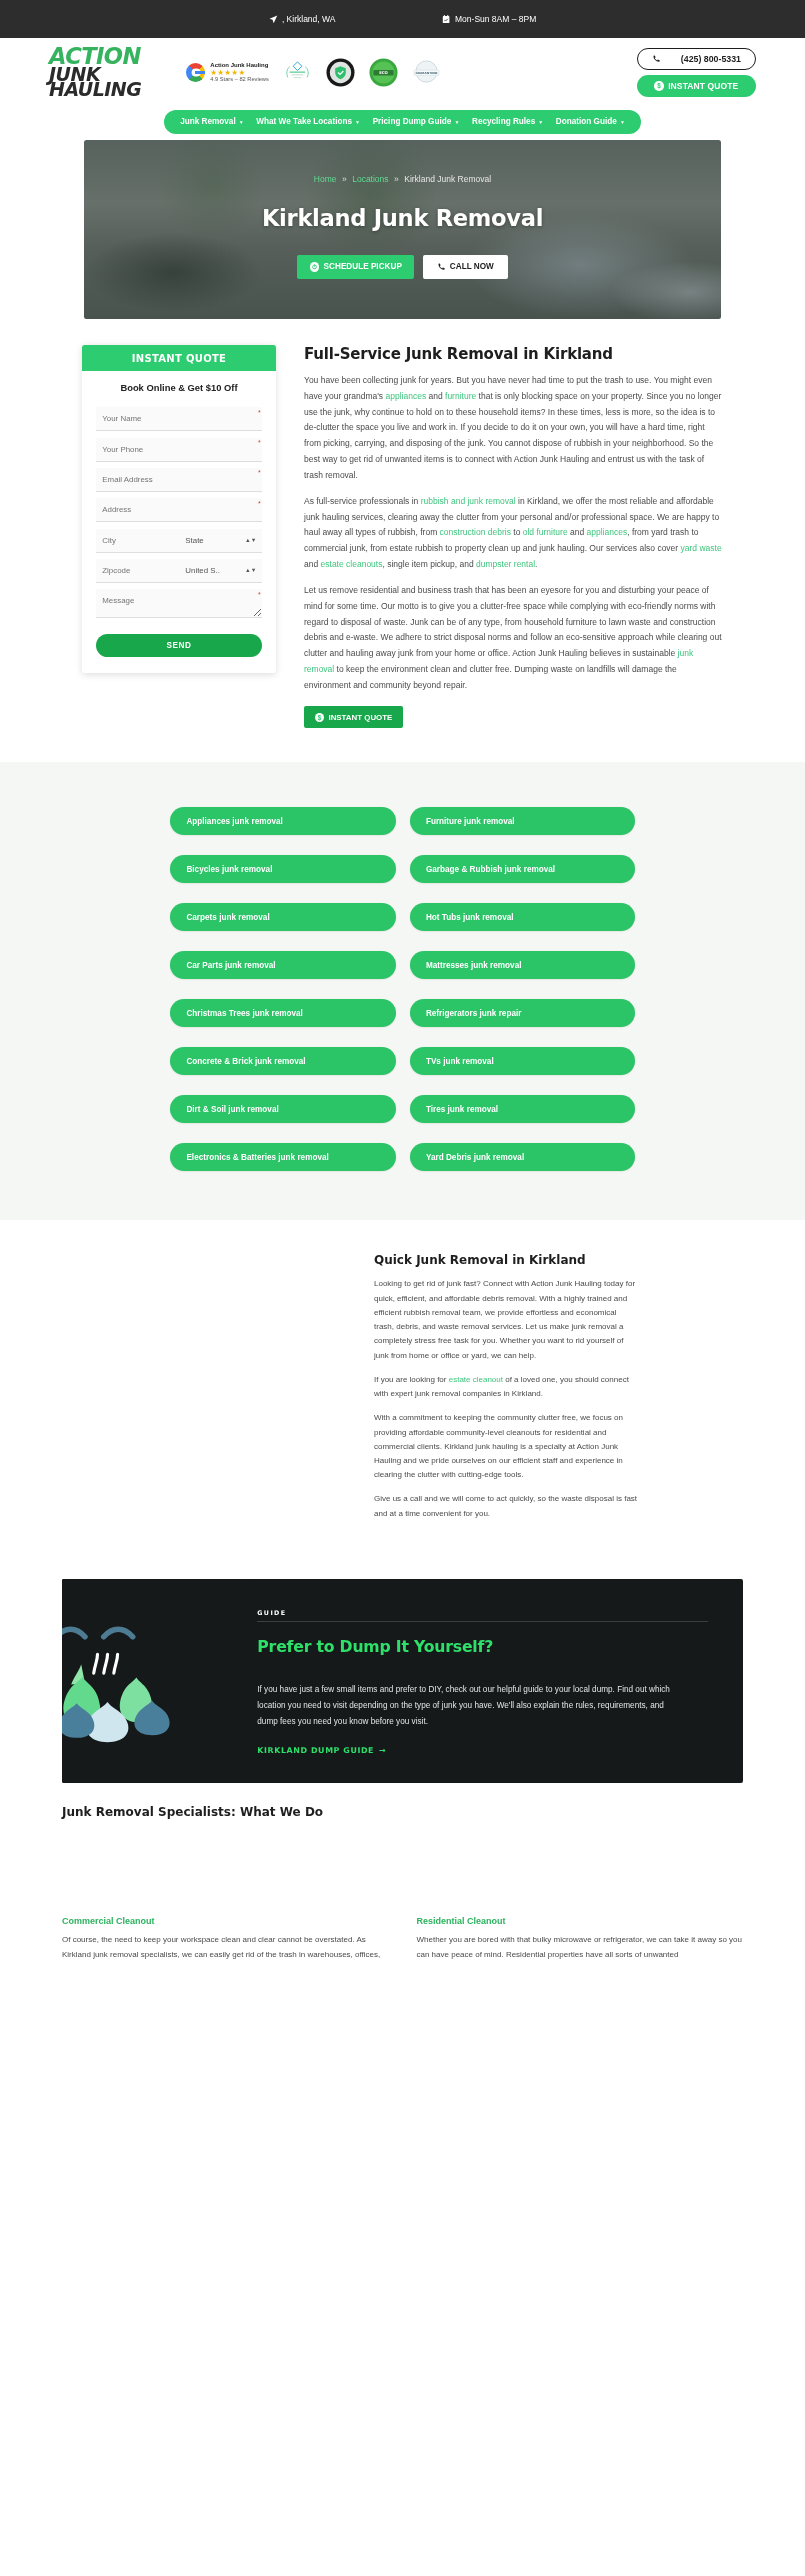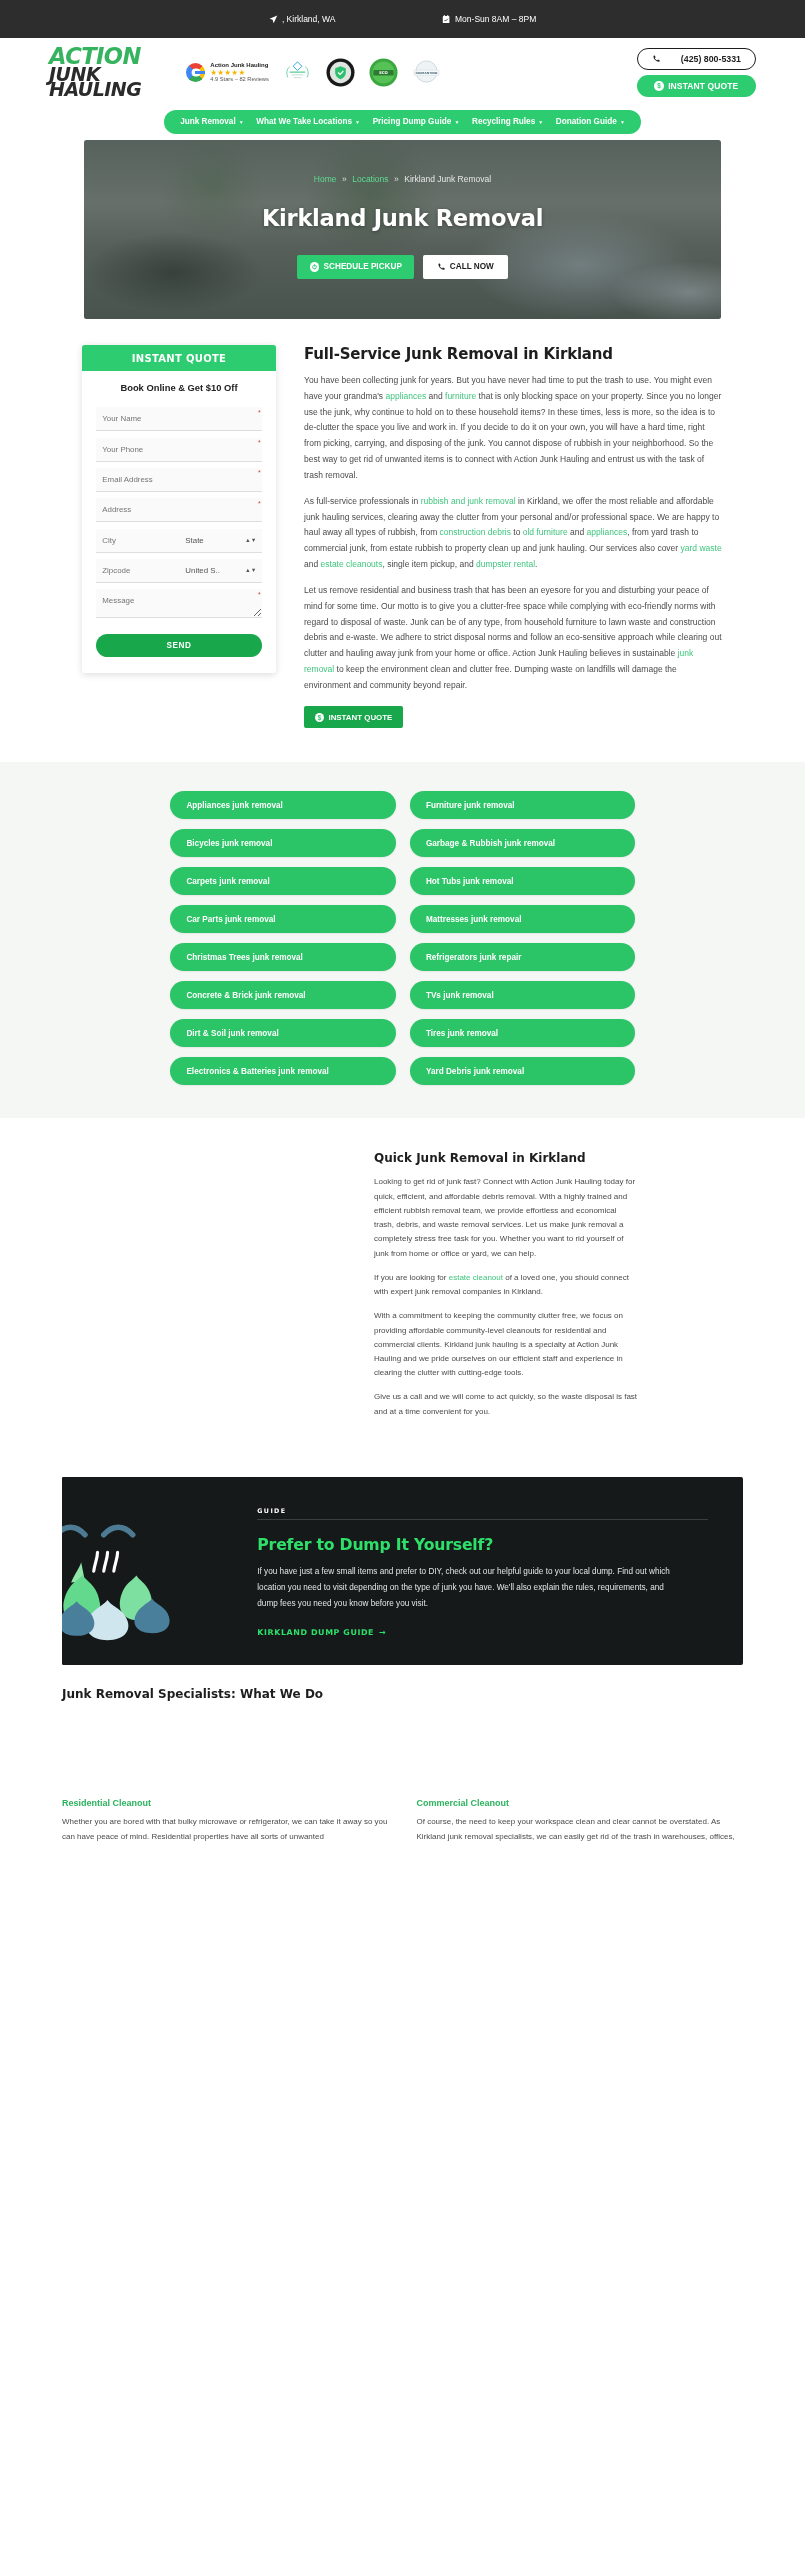--- a/index.html
+++ b/index.html
@@ -195,22 +195,22 @@
     background: #18a84b; color: #fff; border: none; border-radius: 1.9px;
     padding: 6.3px 10.7px; font-size: 7.9px; font-weight: bold;
     display: inline-flex; align-items: center; gap: 4.4px; cursor: pointer; margin-top: 2.5px;
   }
 
   
   .services {
     background: #f4f7f4; margin-top: 34px; padding: 29px 0 33px;
   }
   .services-grid {
-    width: 465px; margin: 0 auto;
-    display: grid; grid-template-columns: 1fr 1fr; gap: 10px 14px;
+    width: 465px; margin: 16px auto;
+    display: grid; grid-template-columns: 1fr 1fr; gap: 20px 14px;
   }
   .svc-btn {
     background: #2bc466; color: #fff; border: none; border-radius: 14px;
     min-height: 28px; padding: 7px 16.4px; font-size: 8.2px; font-weight: bold;
     text-align: left; cursor: pointer; display: flex; align-items: center;
     box-shadow: 0 0.6px 1.9px rgba(0,0,0,.1);
     font-family: "Liberation Sans", sans-serif; line-height: 1.35;
   }
 
   
@@ -228,21 +228,21 @@
     background: #15191a; border-radius: 1.9px; display: flex; overflow: hidden; min-height: 177px;
   }
   .diy-art { width: 189px; flex: 0 0 189px; position: relative; background: #15191a; }
   .diy-body { flex: 1 1 auto; padding: 30px 35px 28px 6.3px; }
   .diy-kicker {
     color: #fff; font-size: 6.3px; font-weight: bold; letter-spacing: 1.4px;
     font-family: "DejaVu Sans", sans-serif; padding-bottom: 5.7px;
     border-bottom: 0.6px solid #3b3f40; margin-bottom: 15px;
   }
   .diy h3 {
-    color: #2ee06a; font-size: 15.7px; margin-bottom: 10px; letter-spacing: -0.2px;
+    color: #2ee06a; font-size: 15.7px; margin-bottom: 26px; letter-spacing: -0.2px;
     font-family: "DejaVu Sans", sans-serif;
   }
   .diy p { color: #e3e6e6; font-size: 8.2px; line-height: 1.95; margin-bottom: 14px; max-width: 428px; }
   .diy-link {
     color: #2ee06a; font-size: 7.9px; font-weight: bold; letter-spacing: 0.6px;
     text-decoration: none; display: inline-flex; align-items: center; gap: 5px; cursor: pointer;
     font-family: "DejaVu Sans", sans-serif;
   }
 
   
@@ -520,24 +520,24 @@
           <span>→</span>
         </a>
       </div>
     </div>
   </div>
 
   <div class="specialists">
     <h2>Junk Removal Specialists: What We Do</h2>
     <div class="spec-cols">
       <div class="spec-col">
+        <h3>Commercial Cleanout</h3>
+        <p>Of course, the need to keep your workspace clean and clear cannot be overstated. As Kirkland junk removal specialists, we can easily get rid of the trash in warehouses, offices,</p>
+      </div>
+      <div class="spec-col">
         <h3>Residential Cleanout</h3>
         <p>Whether you are bored with that bulky microwave or refrigerator, we can take it away so you can have peace of mind. Residential properties have all sorts of unwanted</p>
       </div>
-      <div class="spec-col">
-        <h3>Commercial Cleanout</h3>
-        <p>Of course, the need to keep your workspace clean and clear cannot be overstated. As Kirkland junk removal specialists, we can easily get rid of the trash in warehouses, offices,</p>
-      </div>
     </div>
   </div>
 
 </div>
 
 
 </body></html>

